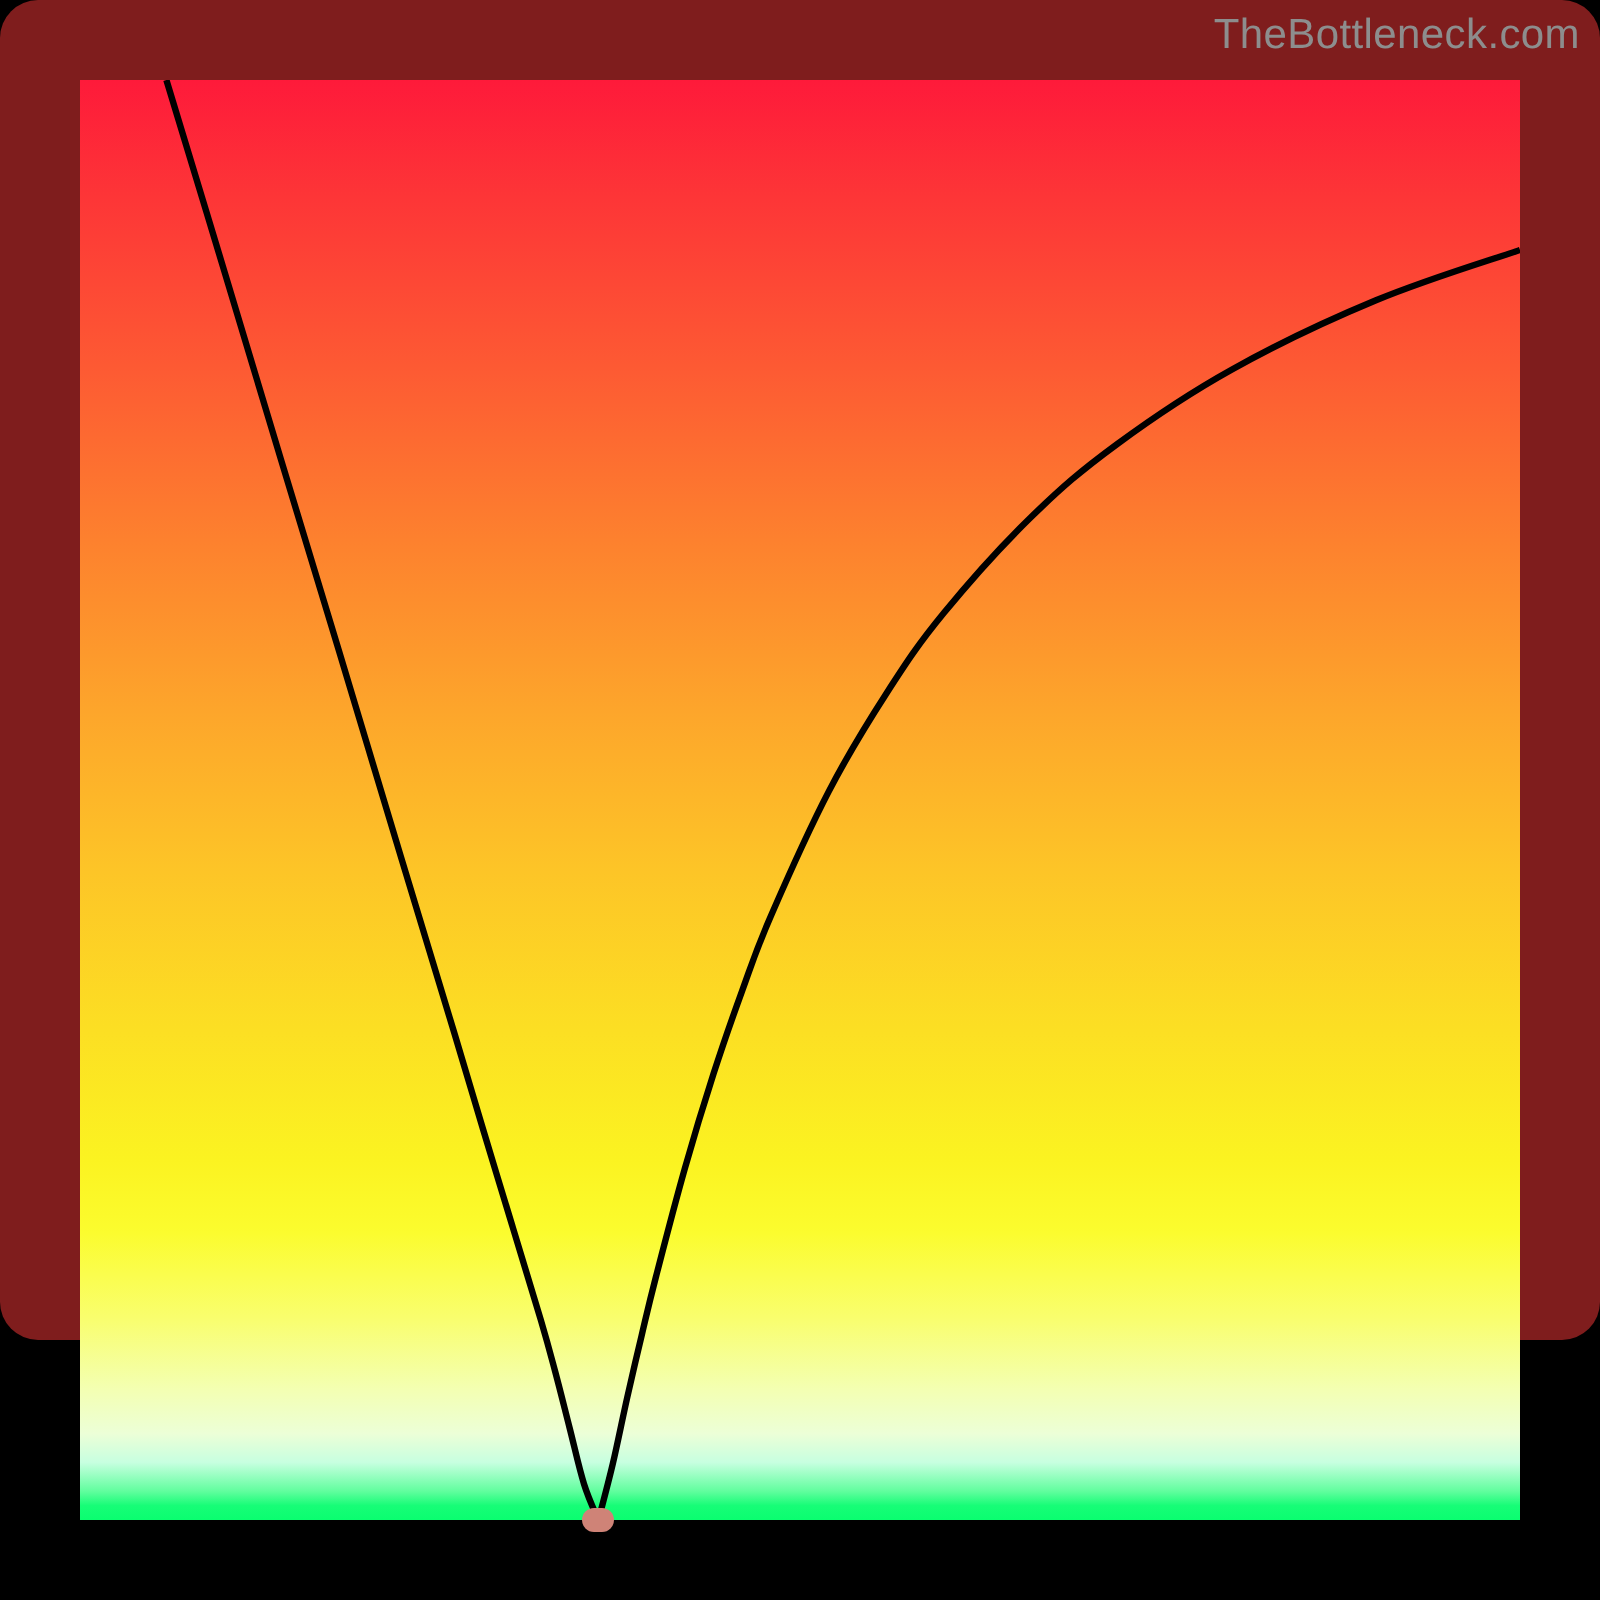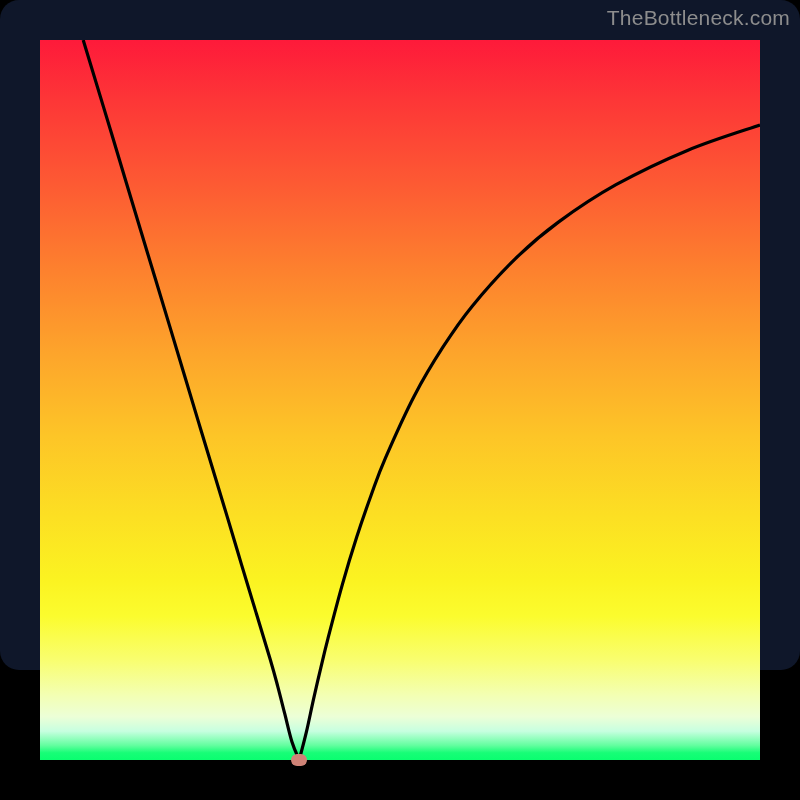--- a/index.html
+++ b/index.html
@@ -8,21 +8,21 @@
     width: 800px;
     height: 800px;
     overflow: hidden;
     background: #000;
     font-family: Arial, Helvetica, sans-serif;
   }
   .frame {
     position: relative;
     width: 800px;
     height: 670px;
-    background: #0f172a;
+    background: #7f1d1d;
     border-radius: 19px;
   }
   .plot-area {
     position: absolute;
     left: 40px;
     top: 40px;
     width: 720px;
     height: 720px;
     
     background: linear-gradient(

